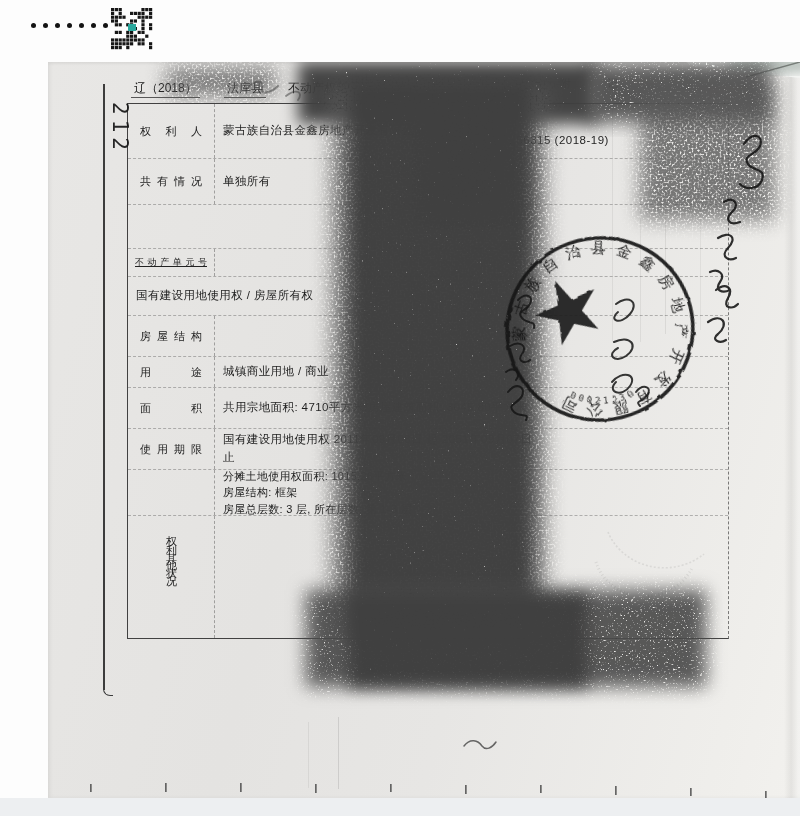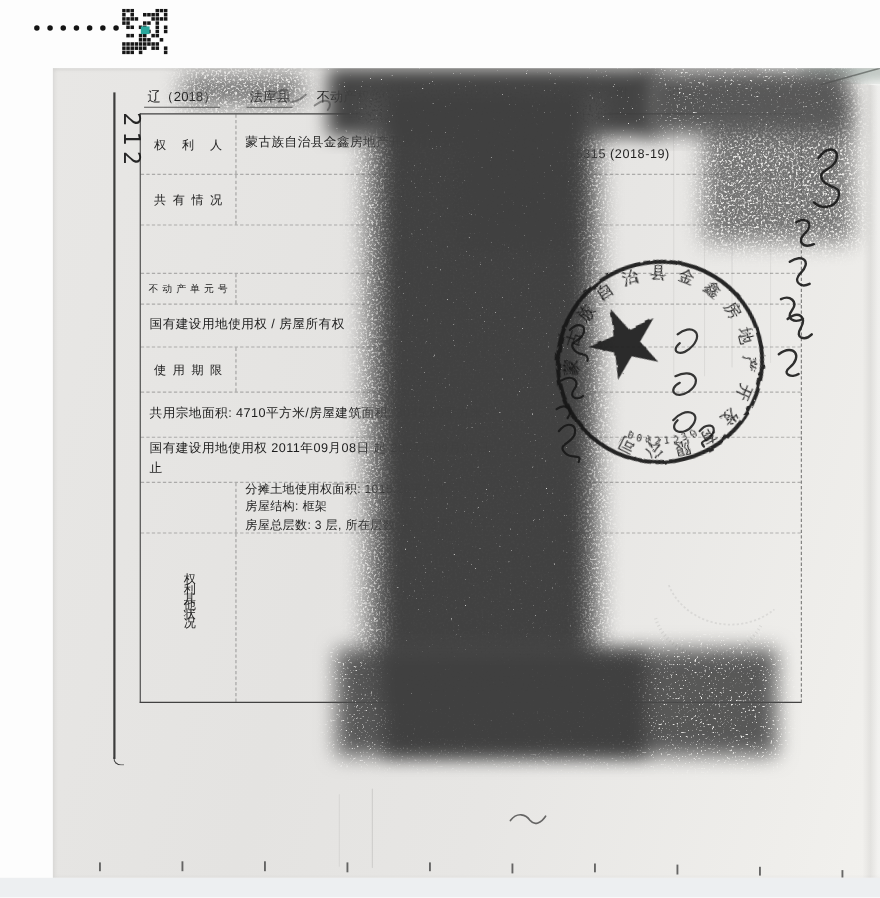--- a/index.html
+++ b/index.html
@@ -39,21 +39,21 @@
   
   .cert-table{position:absolute;left:79px;top:41px;width:600px;height:534px;
     border:1.2px solid rgba(25,25,25,.8);border-right:1px dashed rgba(25,25,25,.55);
     display:flex;flex-direction:column;}
   .row{display:flex;flex:0 0 auto;}
   .row + .row{border-top:1px dashed rgba(20,20,20,.28);}
   .row.grow{flex:1 1 auto;}
   .cell-label{width:86px;flex:0 0 86px;border-right:1px dashed rgba(30,30,30,.35);
     display:flex;align-items:center;justify-content:center;}
   .lbl{display:block;width:62px;font-size:11px;text-align:justify;text-align-last:justify;color:#222;}
-  .lbl.small{font-size:9px;width:72px;}
+  .lbl.small{font-size:9px;width:72px;text-decoration:underline;}
   .lbl.vert{writing-mode:vertical-rl;text-orientation:upright;width:auto;height:100px;
     letter-spacing:8px;text-align:left;text-align-last:auto;}
   .cell-value{flex:1;display:flex;flex-direction:column;justify-content:center;padding-left:8px;}
   .val{font-size:11.5px;max-width:312px;line-height:1.55;letter-spacing:.4px;color:#1d1d1d;}
   .xline{font-size:11px;max-width:320px;line-height:1.5;letter-spacing:.3px;color:#1d1d1d;}
 
   
   .ann{position:absolute;font-size:11.5px;color:#1f1f1f;white-space:nowrap;letter-spacing:.5px;}
   .ann-file{left:437px;top:71px;}
   .ann-reg{left:444px;top:104px;}
@@ -176,20 +176,23 @@
           </div>
         <div class="cell-value">
             <span class="val">蒙古族自治县金鑫房地产开发有限公司</span>
           </div>
       </div>
 
       <div class="row" style="height:45px">
         <div class="cell-label">
             <span class="lbl">共有情况</span>
           </div>
+        <div class="cell-value">
+            <span class="val">单独所有</span>
+          </div>
       </div>
 
       <div class="row" style="height:43px">
       </div>
 
       <div class="row" style="height:27px">
         <div class="cell-label">
             <span class="lbl small">不动产单元号</span>
           </div>
         <div class="cell-value">
@@ -198,32 +201,46 @@
       </div>
 
       <div class="row" style="height:38px">
         <div class="cell-value">
             <span class="val">国有建设用地使用权 / 房屋所有权</span>
           </div>
       </div>
 
       <div class="row" style="height:40px">
         <div class="cell-label">
+            <span class="lbl">房屋结构</span>
+          </div>
+      </div>
+
+      <div class="row" style="height:30px">
+        <div class="cell-label">
+            <span class="lbl">用途</span>
+          </div>
+        <div class="cell-value">
+            <span class="val">城镇商业用地 / 商业</span>
+          </div>
+      </div>
+
+      <div class="row" style="height:40px">
+        <div class="cell-label">
+            <span class="lbl">面积</span>
+          </div>
+        <div class="cell-value">
+            <span class="val">共用宗地面积: 4710平方米/房屋建筑面积: 3045.80平方米</span>
+          </div>
+      </div>
+
+      <div class="row" style="height:40px">
+        <div class="cell-label">
             <span class="lbl">使用期限</span>
           </div>
-      </div>
-
-
-      <div class="row" style="height:40px">
-        <div class="cell-value">
-            <span class="val">共用宗地面积: 4710平方米/房屋建筑面积: 3045.80平方米</span>
-          </div>
-      </div>
-
-      <div class="row" style="height:40px">
         <div class="cell-value">
             <span class="val">国有建设用地使用权 2011年09月08日 起 2051年09月07日 止</span>
           </div>
       </div>
 
       <div class="row" style="height:45px">
         <div class="cell-label">
             <span class="lbl"></span>
           </div>
         <div class="cell-value">

